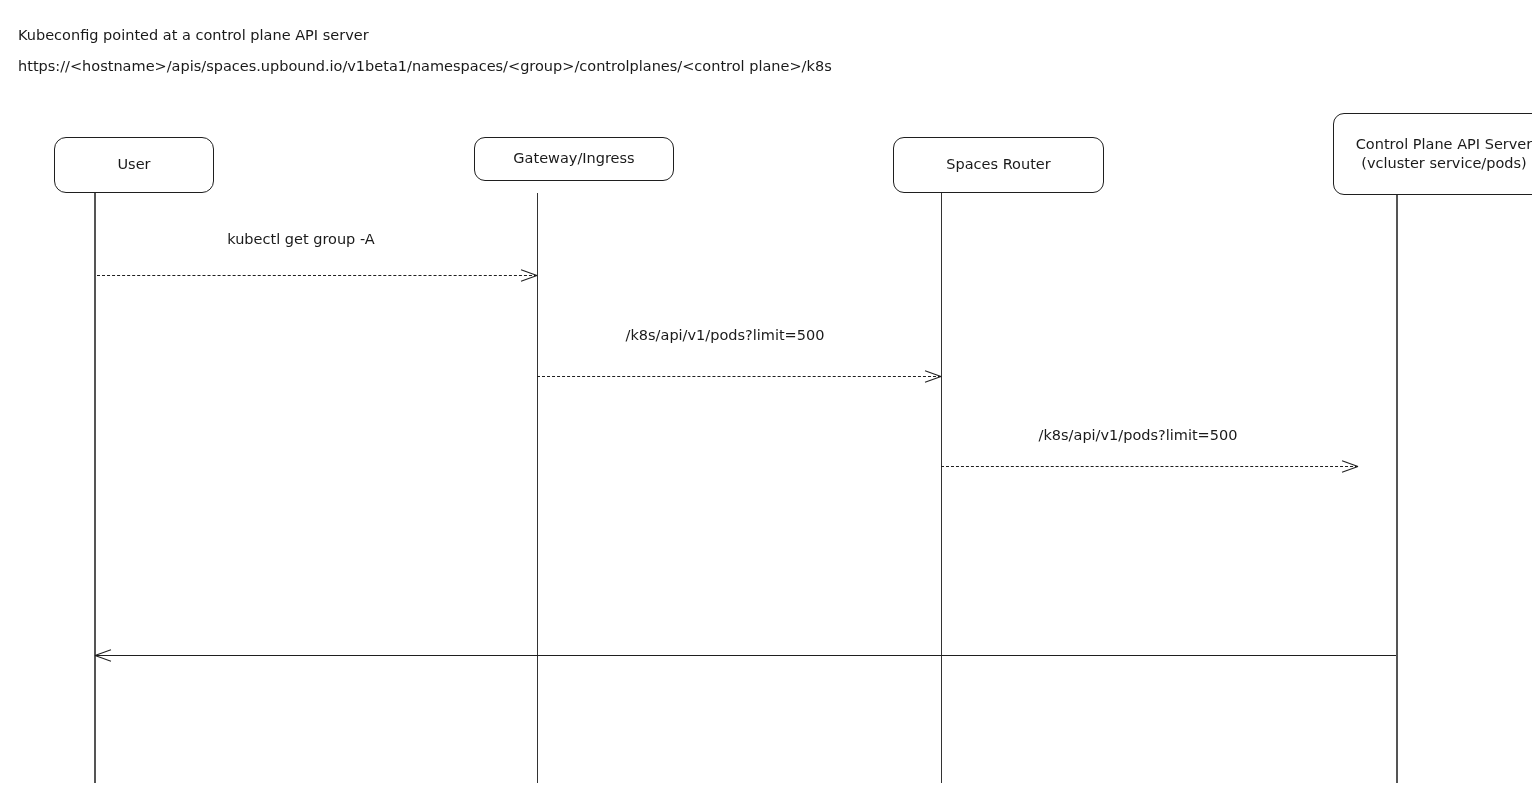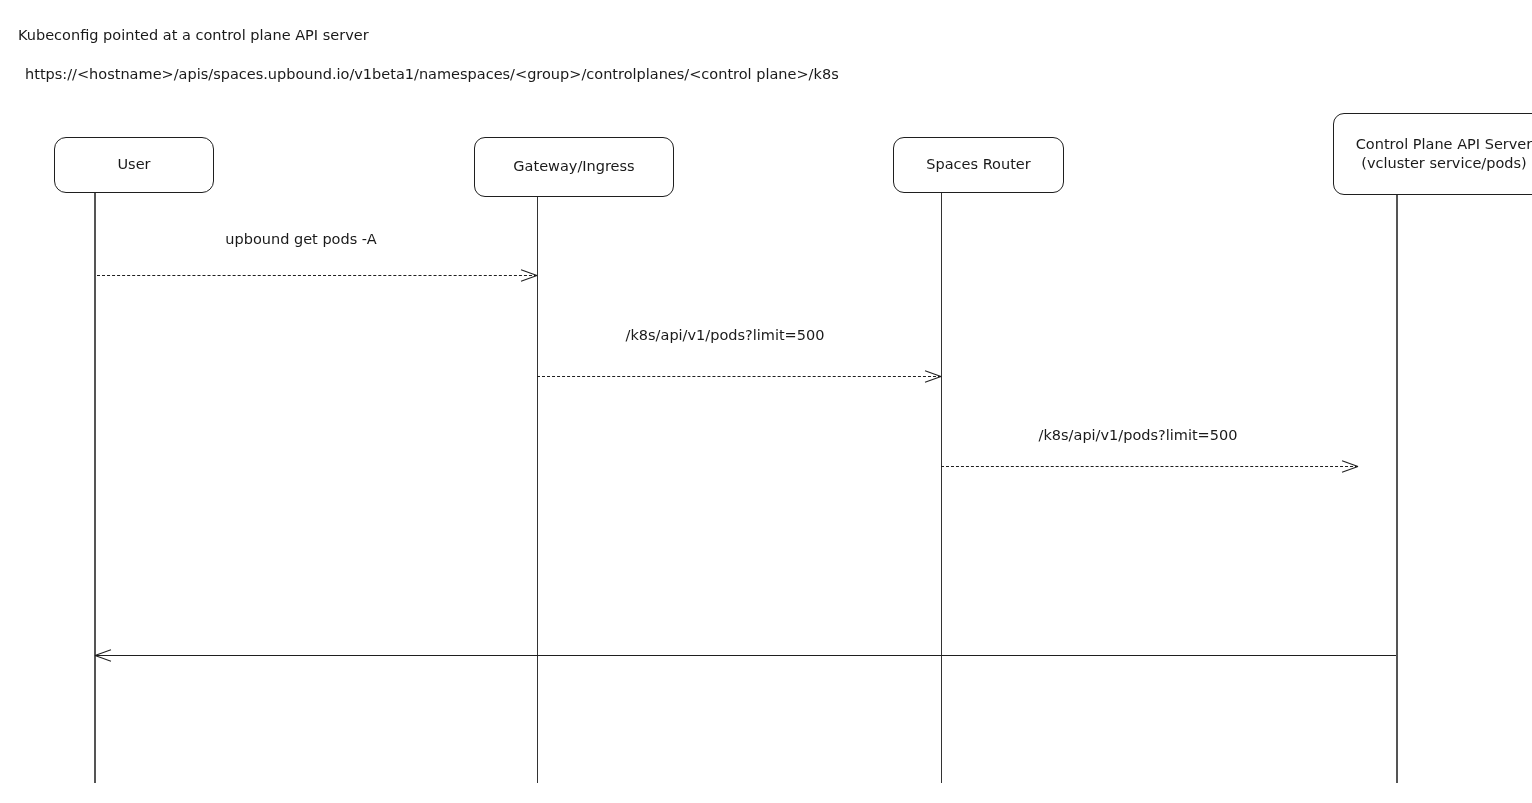--- a/index.html
+++ b/index.html
@@ -27,21 +27,21 @@
 
   
   .header-line {
     position: absolute;
     font-size: 14.5px;
     line-height: 1.2;
     color: #1a1a1a;
     white-space: nowrap;
   }
   #header-title  { left: 18px; top: 27px; }
-  #header-url    { left: 18px; top: 66px; margin-left: 7px; }
+  #header-url    { left: 18px; top: 58px; }
 
   
   .participant-box {
     position: absolute;
     box-sizing: border-box;
     background: #ffffff;
     border: 1.4px solid #1f1f1f;
     border-radius: 11px;
     display: flex;
     align-items: center;
@@ -125,48 +125,48 @@
   <div class="lifeline" id="lifeline-gateway" style="left: 537px; top: 193px; height: 590px;"></div>
   <div class="lifeline" id="lifeline-spaces-router" style="left: 941px; top: 193px; height: 590px;"></div>
   <div class="lifeline doubled" id="lifeline-control-plane-api-server" style="left: 1396px; top: 195px; height: 588px;"></div>
 
   <div class="participant-box" id="box-user" style="left: 16px; top: 137px; width: 160px; height: 56px; border-radius: 12px;">
     <div>
       <span>User</span>
     </div>
   </div>
 
-  <div class="participant-box" id="box-gateway" style="left: 436px; top: 137px; width: 200px; height: 60px;">
+  <div class="participant-box" id="box-gateway" style="left: 436px; top: 137px; width: 200px; height: 44px;">
     <div>
       <span>Gateway/Ingress</span>
     </div>
   </div>
 
-  <div class="participant-box" id="box-spaces-router" style="left: 855px; top: 137px; width: 171px; height: 56px;">
+  <div class="participant-box" id="box-spaces-router" style="left: 855px; top: 137px; width: 211px; height: 56px;">
     <div>
       <span>Spaces Router</span>
     </div>
   </div>
 
   <div class="participant-box" id="box-control-plane-api-server" style="left: 1295px; top: 113px; width: 222px; height: 82px;">
     <div>
       <span>Control Plane API Server</span>
       <br>
       <span>(vcluster service/pods)</span>
     </div>
   </div>
 
   <div class="msg dashed" id="msg-0" style="left: 97px; top: 275px; width: 440px;">
     <div class="line"></div>
     <div class="arrowhead right" style="left: 440px; top: 0px;">
         <i class="top"></i>
         <i class="bottom"></i>
       </div>
   </div>
-  <div class="msg-label" id="msg-label-0" style="left: 301px; top: 231px;">upbound get pods -A</div>
+  <div class="msg-label" id="msg-label-0" style="left: 301px; top: 231px;">kubectl get group -A</div>
 
   <div class="msg dashed" id="msg-1" style="left: 537px; top: 376px; width: 404px;">
     <div class="line"></div>
     <div class="arrowhead right" style="left: 404px; top: 0px;">
         <i class="top"></i>
         <i class="bottom"></i>
       </div>
   </div>
   <div class="msg-label" id="msg-label-1" style="left: 725px; top: 327px;">/k8s/api/v1/pods?limit=500</div>
 

